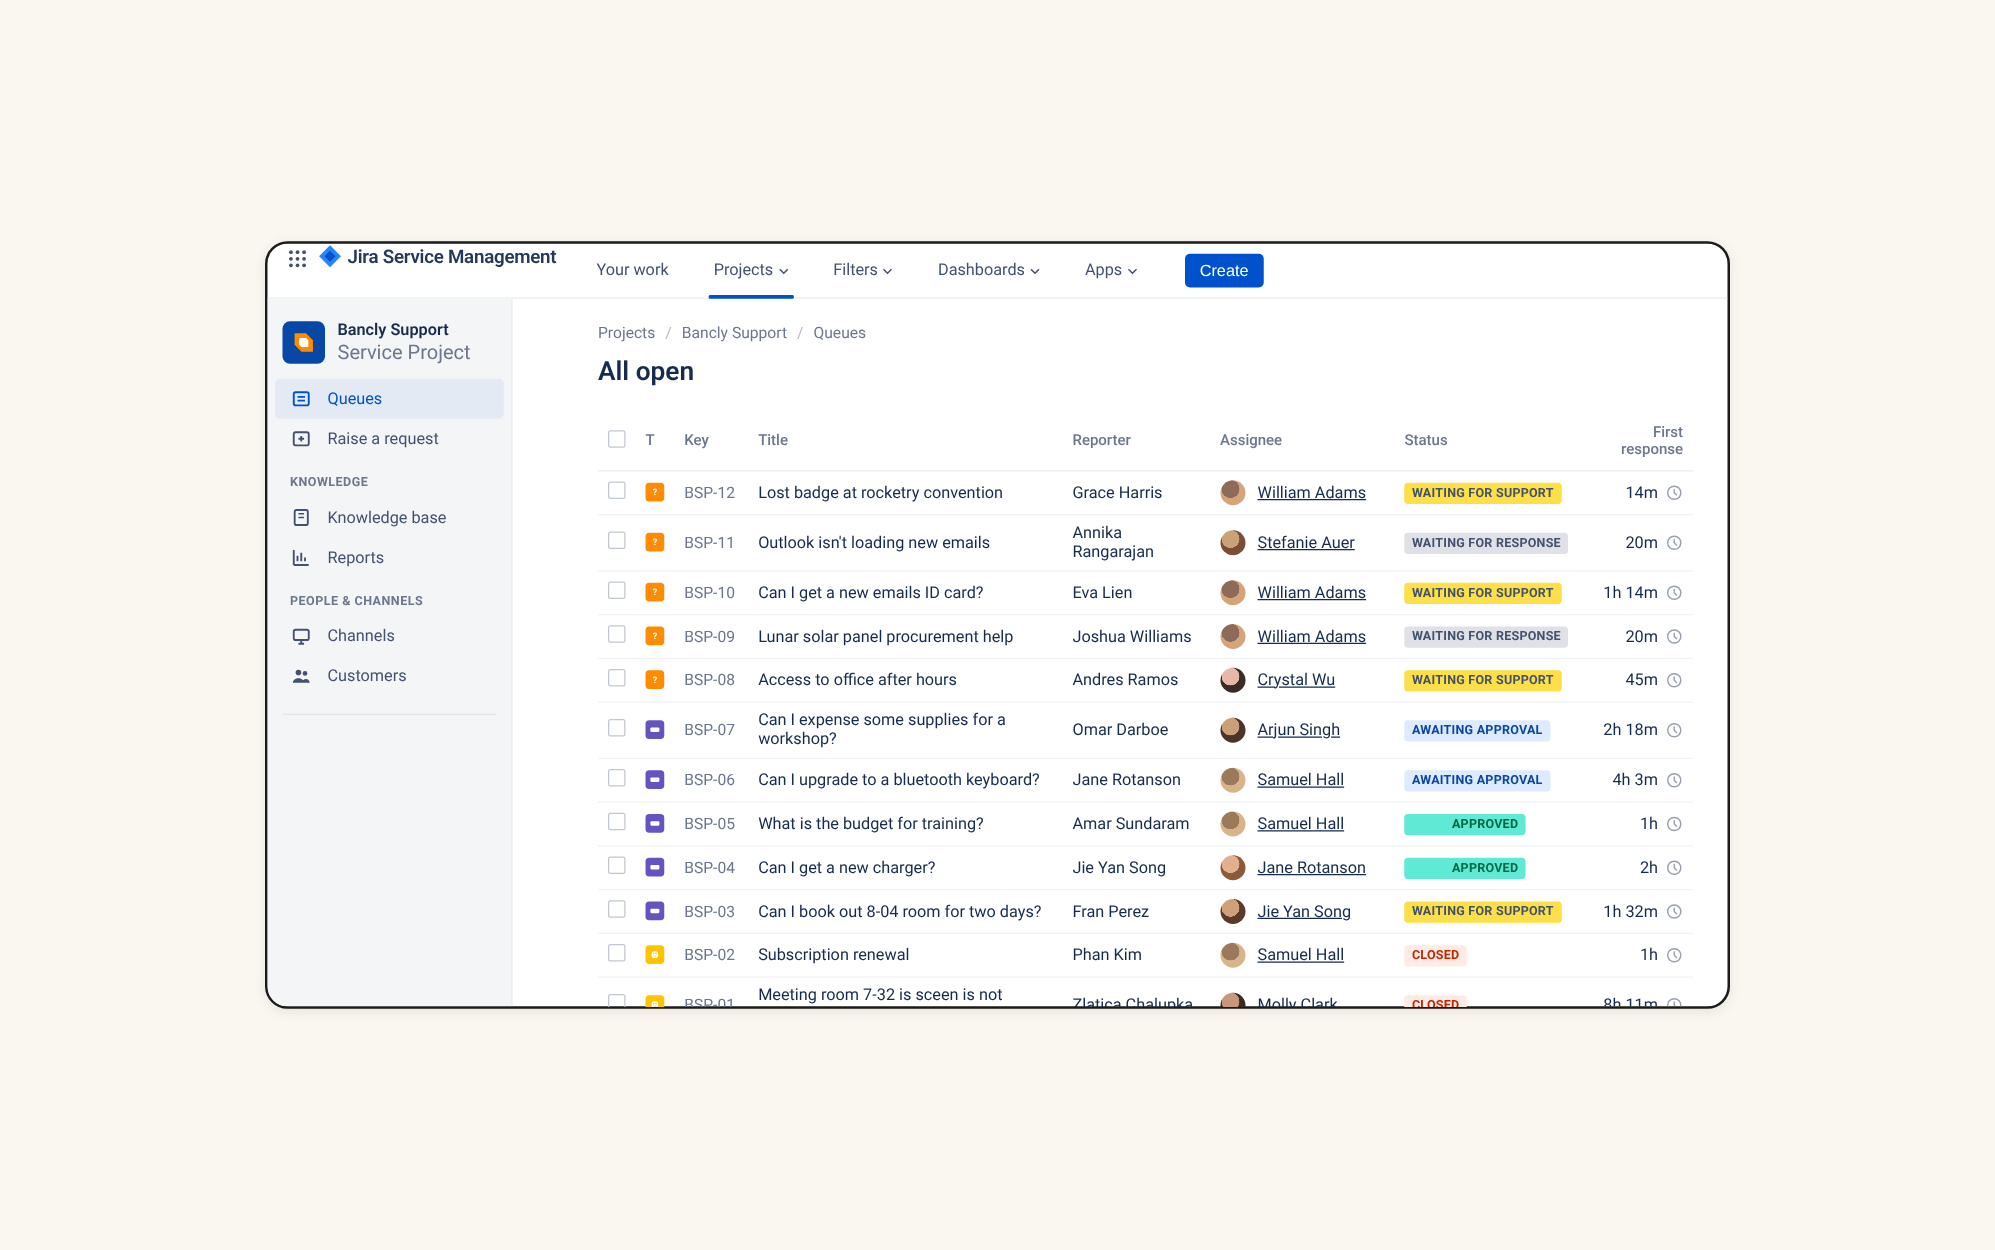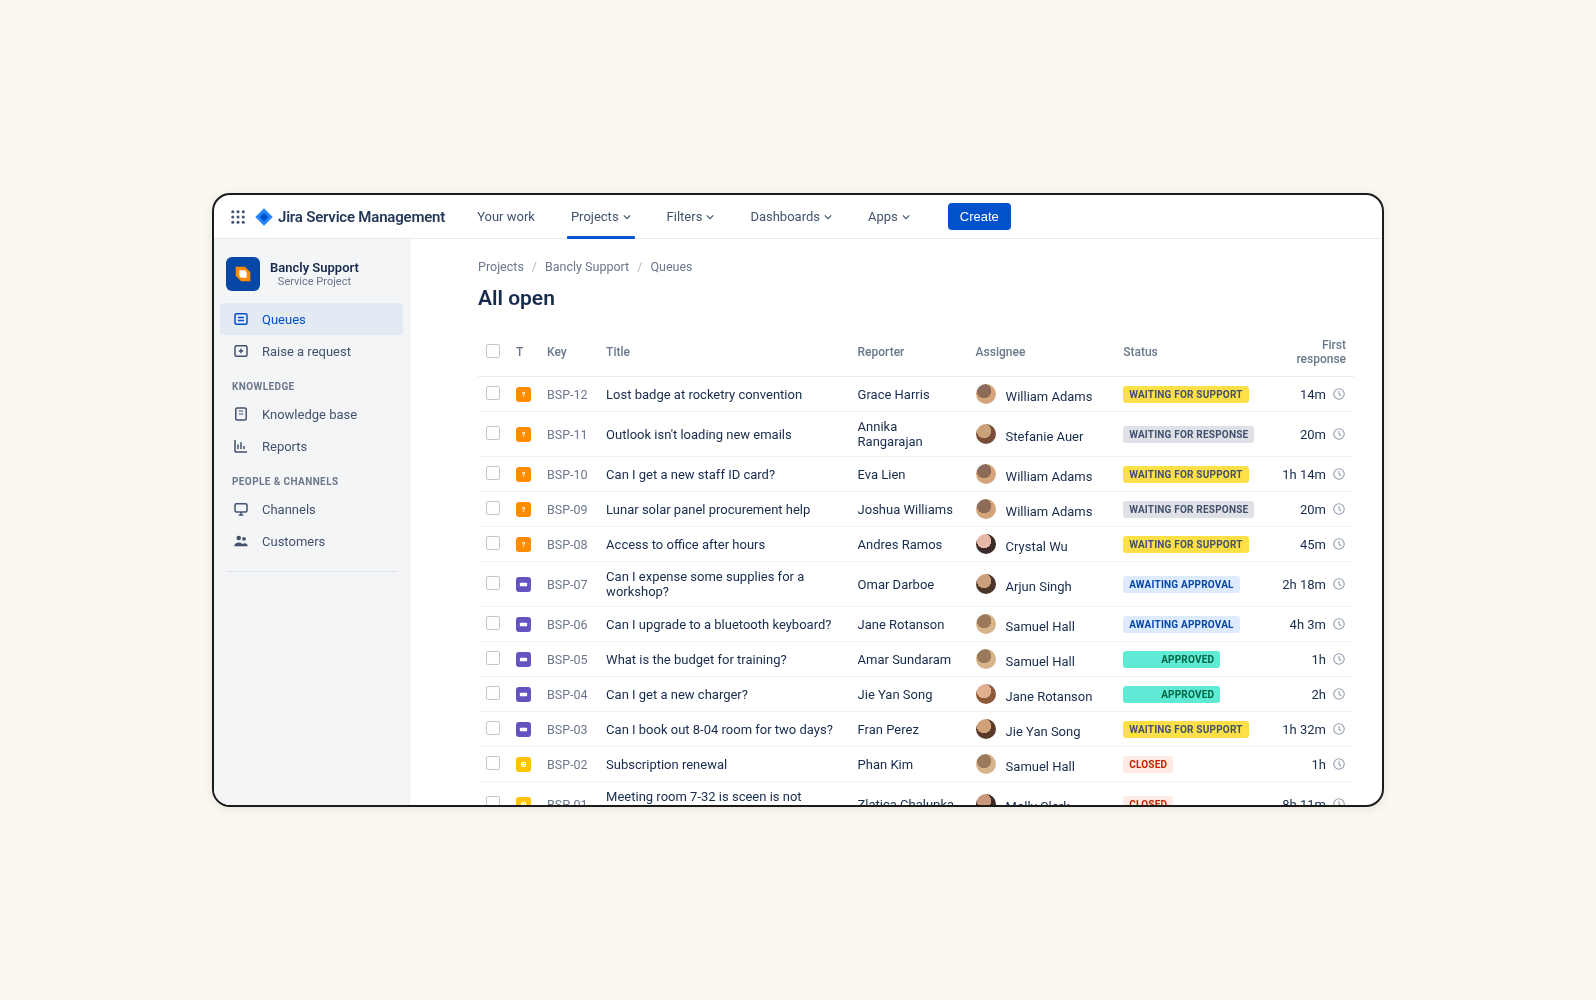--- a/index.html
+++ b/index.html
@@ -15,21 +15,21 @@
 .app-window {
   width: 1172px;
   background: #fff;
   border: 2px solid #1b1b1b;
   border-radius: 18px;
   overflow: hidden;
   box-shadow: 0 2px 10px rgba(0,0,0,0.08);
 }
 .top-bar {
   display: flex;
-  align-items: center;
+  align-items: flex-start;
   height: 44px;
   padding: 0 12px;
   border-bottom: 1px solid #e9ebee;
 }
 .app-switcher { width: 24px; height: 24px; display:flex; align-items:center; justify-content:center; cursor:pointer; color:#42526e; }
 .logo-wrap { display:flex; align-items:center; margin-left:4px; gap:4px; }
 .logo-mark { width:20px; height:20px; }
 .logo-text { font-size: 15px; font-weight: 600; color:#253858; letter-spacing: -0.2px; }
 .nav-links { display:flex; margin-left: 22px; gap: 16px; align-items:center; height:100%; }
 .nav-link { padding: 0 10px; font-size: 13px; color:#42526e; display:flex; align-items:center; gap:4px; height:100%; cursor:pointer; position:relative; }
@@ -42,21 +42,21 @@
 .search-box .s-icon { position:absolute; left:8px; top:6px; width:16px; height:16px; color:#6b778c; }
 .icon-btn { width:28px; height:28px; display:flex; align-items:center; justify-content:center; color:#42526e; cursor:pointer; border-radius:50%; }
 .icon-btn.circle { background:#42526e; color:#fff; width:24px; height:24px; }
 .avatar-me { width:26px; height:26px; border-radius:50%; background: radial-gradient(circle at 40% 35%, #e7c6a8 0 40%, #5a3c2e 41% 100%); }
 .body-wrap { display:flex; height: 566px; gap: 40px; }
 .sidebar { width: 196px; background:#f4f5f7; border-right:1px solid #e9ebee; padding: 14px 6px 14px 6px; display:flex; flex-direction:column; }
 .project-head { display:flex; gap:10px; padding: 4px 6px 12px 6px; align-items:center; }
 .project-logo { width:34px; height:34px; border-radius:6px; background:#0747a6; display:flex; align-items:center; justify-content:center; }
 .project-logo svg { width:22px; height:22px; }
 .project-name { font-size:13px; font-weight:600; color:#172b4d; }
-.project-sub { font-size:11px; color:#6b778c;text-align:center; }
+.project-sub { font-size:16px; color:#6b778c;text-align:center; }
 .side-list { list-style:none; }
 .side-item { display:flex; align-items:center; gap:12px; padding:7px 12px; font-size:13px; color:#42526e; cursor:pointer; border-radius:4px; }
 .side-item.active { background:#e4eaf4; color:#0052cc; }
 .side-item .ic { width:18px; height:18px; flex-shrink:0; }
 .side-section { font-size:10px; font-weight:700; color:#6b778c; letter-spacing:0.4px; padding: 14px 12px 6px 12px; }
 .side-divider { height:1px; background:#e1e4ea; margin:14px 6px 0; }
 .main { flex:1; padding: 20px 28px 24px 28px; overflow:auto; }
 .breadcrumbs { display:flex; gap:8px; font-size:12.5px; color:#6b778c; align-items:center; }
 .breadcrumbs span.sep { color:#b3bac5; }
 .breadcrumbs span.crumb { cursor:pointer; }
@@ -73,21 +73,21 @@
 th.col-asg, td.col-asg { width:150px; }
 th.col-status, td.col-status { width:152px; }
 th.col-resp, td.col-resp { width:90px; text-align:right; }
 .chk { width:14px; height:14px; border:1.5px solid #c1c7d0; border-radius:2px; display:inline-block; cursor:pointer; }
 .type-ic { width:15px; height:15px; border-radius:3px; display:inline-flex; align-items:center; justify-content:center; }
 .type-ic.orange { background:#ff8b00; }
 .type-ic.purple { background:#6554c0; }
 .type-ic.yellow { background:#ffc400; }
 .type-ic svg { width:9px; height:9px; }
 .key-txt { color:#6b778c; font-size:12.5px; }
-.assignee-cell { display:flex; align-items:flex-end; gap:10px; }
+.assignee-cell { display:flex; align-items:center; gap:10px;text-decoration:underline; }
 .avatar-sm { width:20px; height:20px; border-radius:50%; flex-shrink:0; }
 .status-pill { font-size:10px; font-weight:700; letter-spacing:0.2px; padding:3px 6px; border-radius:3px; display:inline-block; }
 .status-pill.waiting-support { background:#fde047; color:#42526e; }
 .status-pill.waiting-response { background:#dfe1e6; color:#42526e; }
 .status-pill.awaiting-approval { background:#deebff; color:#0747a6; }
 .status-pill.approved { background:#5eead4; color:#006644;padding-left:38px; }
 .status-pill.closed { background:#ffebe6; color:#bf2600;text-align:right; }
 .resp-cell { display:flex; align-items:center; justify-content:flex-end; gap:6px; color:#172b4d; }
 .clock-ic { width:14px; height:14px; color:#97a0af; }
 </style>
@@ -297,21 +297,21 @@
     </td>
             </tr>
             <tr>
     <td class="col-check"><span class="chk"></span></td>
     <td class="col-type"><span class="type-ic orange">
                   <svg viewBox="0 0 10 10">
                     <text x="5" y="8" text-anchor="middle" font-size="8" fill="#fff" font-weight="bold">?</text>
                   </svg>
                 </span></td>
     <td class="col-key"><span class="key-txt">BSP-10</span></td>
-    <td class="col-title"><span>Can I get a new staff ID card?</span></td>
+    <td class="col-title"><span>Can I get a new emails ID card?</span></td>
     <td class="col-rep"><span>Eva Lien</span></td>
     <td class="col-asg">
       <div class="assignee-cell">
         <span class="avatar-sm" style="background: radial-gradient(circle at 40% 35%, #8e6b58 0 40%, #d4a57a 41% 100%);"></span>
         <span>William Adams</span>
       </div>
     </td>
     <td class="col-status"><span class="status-pill waiting-support">WAITING FOR SUPPORT</span></td>
     <td class="col-resp">
       <div class="resp-cell">

